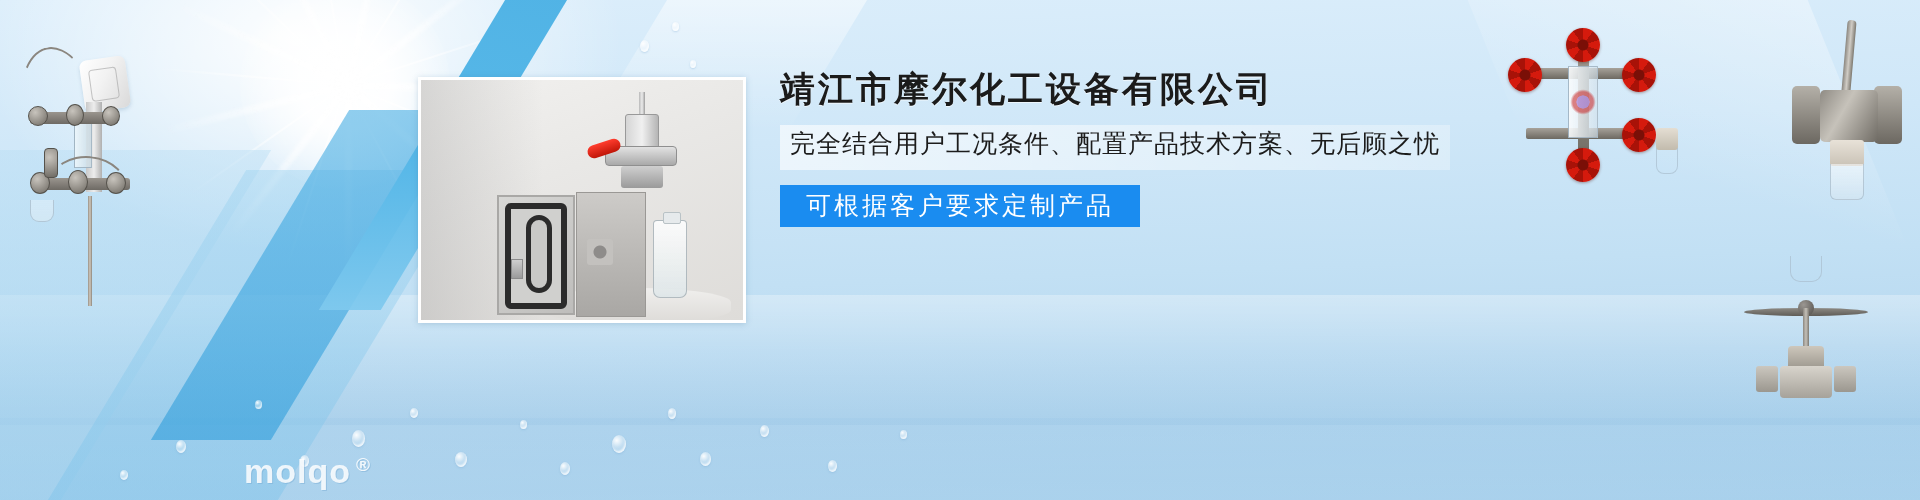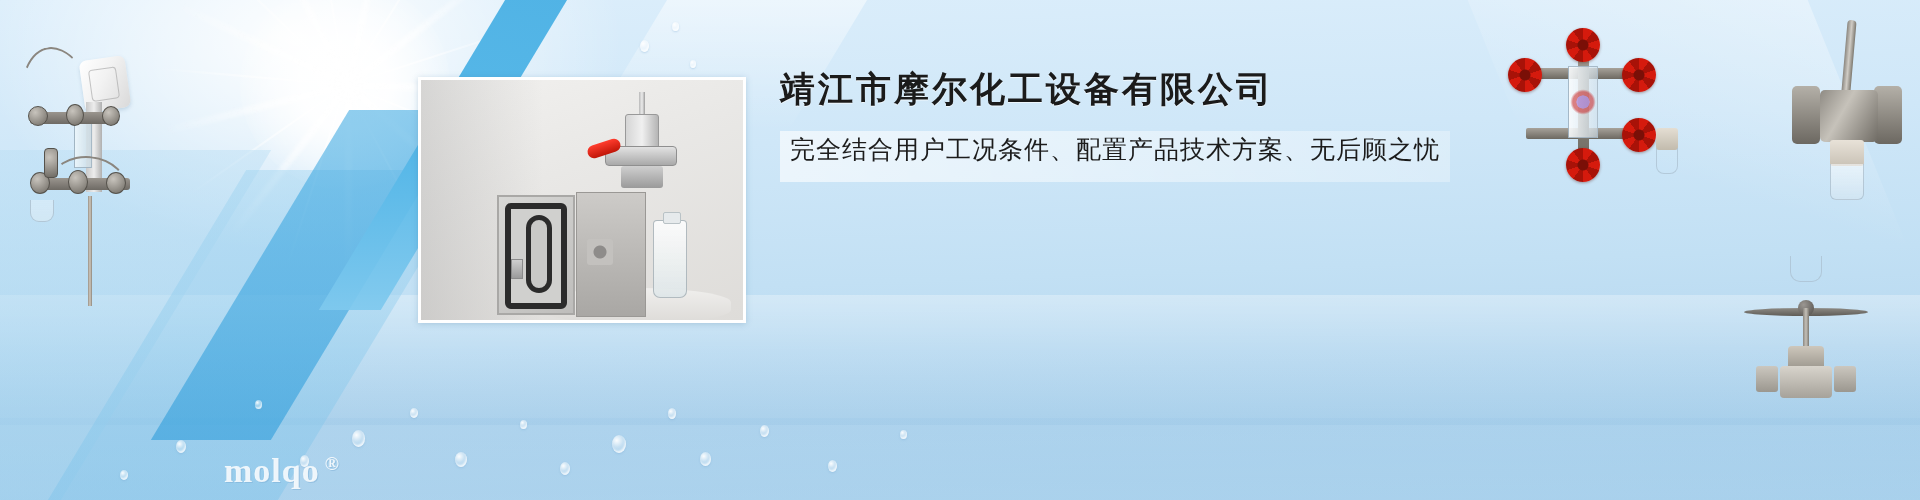--- a/index.html
+++ b/index.html
@@ -186,44 +186,44 @@
   }
 
   .t-hl1{
     display:inline-block; margin-top:16px;
     background:#1a8cf0; color:#ffffff;
     font-size:33px; font-weight:bold; letter-spacing:2px;
     padding:6px 14px 8px 14px; line-height:1; white-space:nowrap;
   }
 
   .t-line3{
-    display:inline-block; margin-top:24px;
+    display:inline-block; margin-top:18px;
     background:linear-gradient(90deg, rgba(255,255,255,.62), rgba(255,255,255,.30));
     color:#1c1c1c; font-size:25px; letter-spacing:1px;
-    padding:5px 10px 18px 10px; line-height:1.1; white-space:nowrap;
+    padding:5px 10px 12px 10px; line-height:1.1; white-space:nowrap;
   }
 
   .t-hl2{
     display:inline-block; margin-top:15px;
     background:#1a8cf0; color:#ffffff;
     font-size:25px; letter-spacing:3px;
     padding:8px 26px 9px 26px; line-height:1; white-space:nowrap;
   }
 
   .t-en{
     margin-top:14px; width:625px;
     font-family:"Liberation Serif", serif;
     font-size:10px; line-height:1.65; color:#5d6b7d;
     letter-spacing:.3px; text-transform:uppercase;
   }
 
   
   .watermark{
-    position:absolute; left:224px; top:452px;
-    font-family:Liberation Serif, serif;
+    position:absolute; left:244px; top:452px;
+    font-family:Liberation Sans, sans-serif;
     font-weight:bold; font-size:34px; letter-spacing:1px;
     color:rgba(255,255,255,.85);
     text-shadow:1px 1px 0 rgba(120,170,210,.45);
   }
   .watermark .reg{ font-size:19px; vertical-align:super; margin-left:5px; }
 
   
   .prod-left{ position:absolute; left:8px; top:30px; width:150px; height:290px; }
   .pl-head{
     position:absolute; left:74px; top:28px; width:46px; height:52px;
@@ -481,17 +481,18 @@
     <div class="br-stem"></div>
     <div class="br-bonnet"></div>
     <div class="br-wing" style="left:12px;"></div>
     <div class="br-wing" style="left:90px;"></div>
     <div class="br-body"></div>
   </div>
 
   <div class="text-block">
     <div class="t-title">靖江市摩尔化工设备有限公司</div>
     <div><span class="t-line3">完全结合用户工况条件、配置产品技术方案、无后顾之忧</span></div>
+    <div><span class="t-hl2">可根据客户要求定制产品</span></div>
   </div>
 
   <div class="watermark"><span>molqo</span><span class="reg">®</span></div>
 
 </div>
 
 </body></html>

